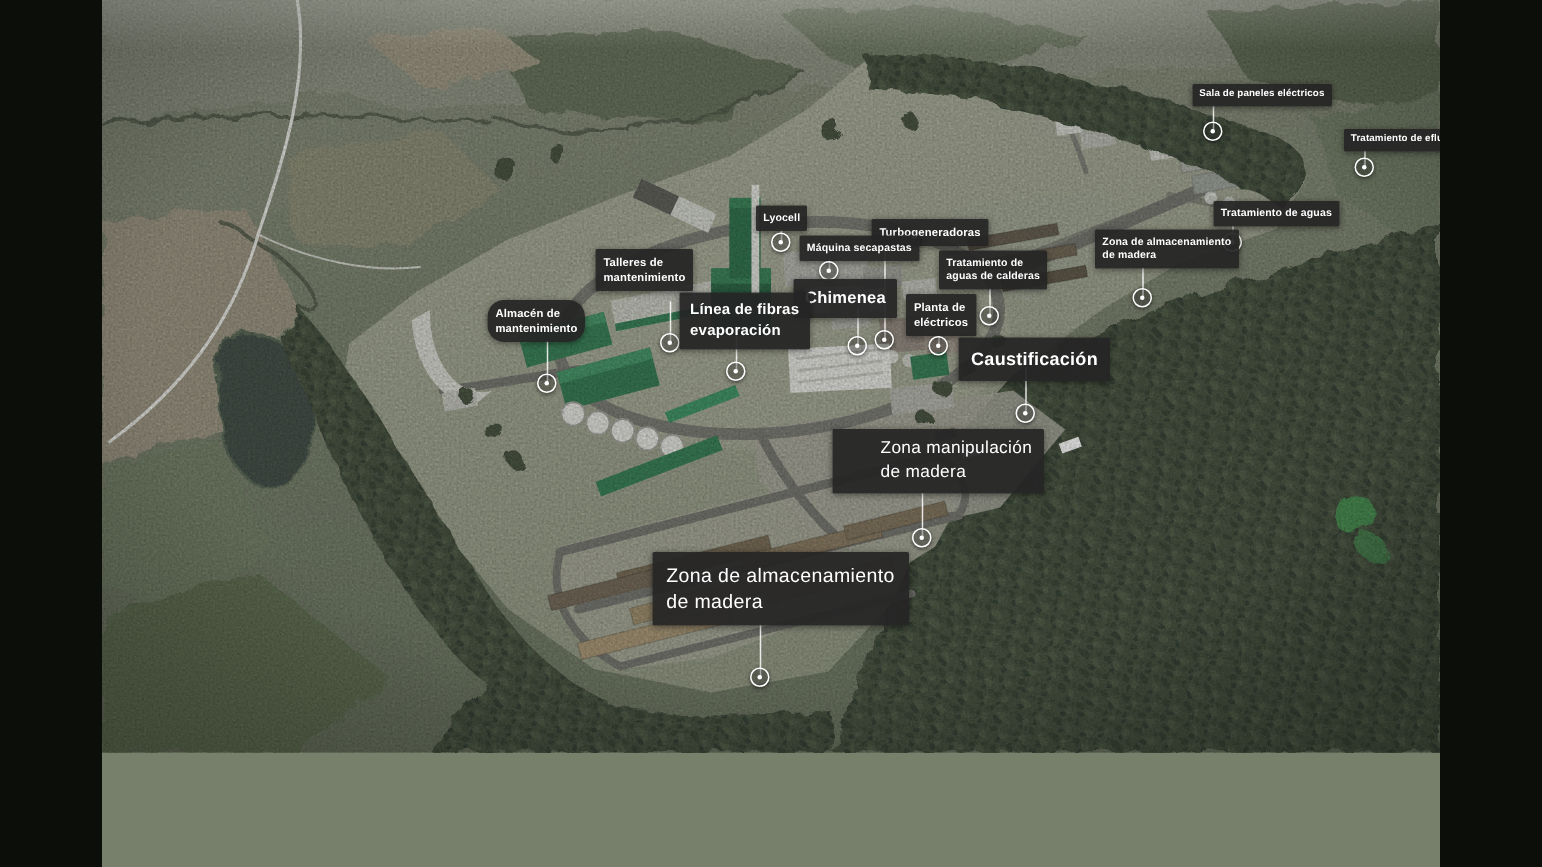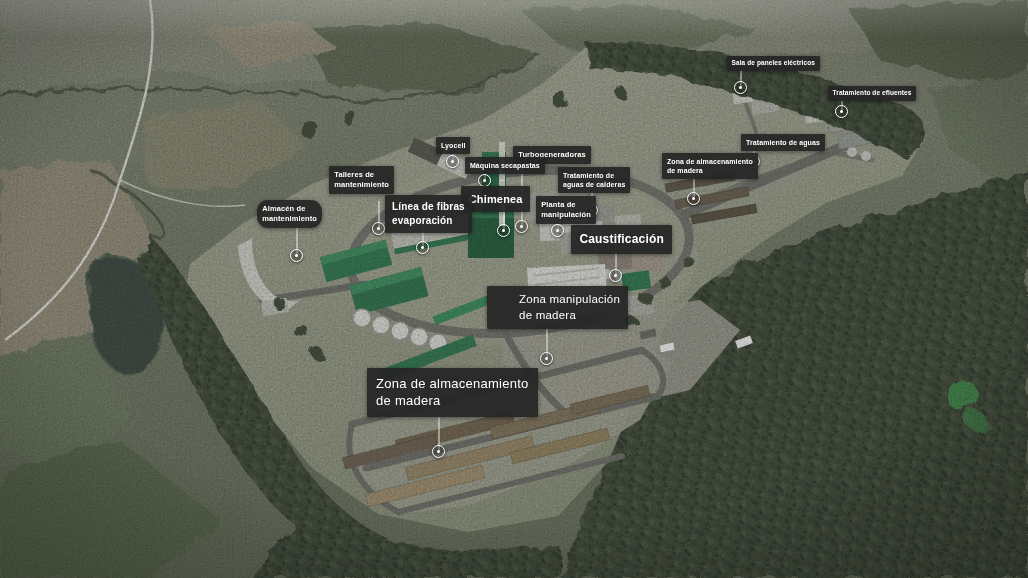--- a/index.html
+++ b/index.html
@@ -1,17 +1,17 @@
 <!DOCTYPE html>
 <html><head>
 <meta charset="utf-8">
 <style>
   html,body{margin:0;padding:0;background:#0c0e0a;}
   .stage{
-    position:relative;width:1028px;height:578px;margin:0 auto;overflow:hidden;
+    position:relative;width:892px;height:578px;margin:0 auto;overflow:hidden;
     font-family:"Liberation Sans",sans-serif;background:#76806b;
   }
   .scene{position:absolute;inset:0;display:block;}
   #leader-lines{position:absolute;inset:0;width:1028px;height:578px;pointer-events:none;}
   #labels{position:absolute;inset:0;}
   .map-label{
     position:absolute;
     background:rgba(37,37,37,.93);
     color:#fff;
     padding:.5em .7em;
@@ -299,21 +299,21 @@
         <span class="ln">Tratamiento de</span>
         <span class="ln">aguas de calderas</span>
       </div>
       <div class="marker" style="left: 585px; top: 204px;"></div>
       <div class="map-label" style="left: 461px; top: 186px; font-size: 11px;">
         <span class="ln">Chimenea</span>
       </div>
       <div class="marker" style="left: 497px; top: 224px;"></div>
       <div class="map-label" style="left: 536px; top: 196px; font-size: 7.5px;">
         <span class="ln">Planta de</span>
-        <span class="ln">manipulación</span>
+        <span class="ln">eléctricos</span>
       </div>
       <div class="marker" style="left: 551px; top: 224px;"></div>
       <div class="map-label" style="left: 571px; top: 225px; font-size: 12px;">
         <span class="ln">Caustificación</span>
       </div>
       <div class="marker" style="left: 609px; top: 269px;"></div>
       <div class="map-label big" style="left: 487px; top: 286px; font-size: 11.5px; padding-left: 32px;">
         <span class="ln">Zona manipulación</span>
         <span class="ln">de madera</span>
       </div>

